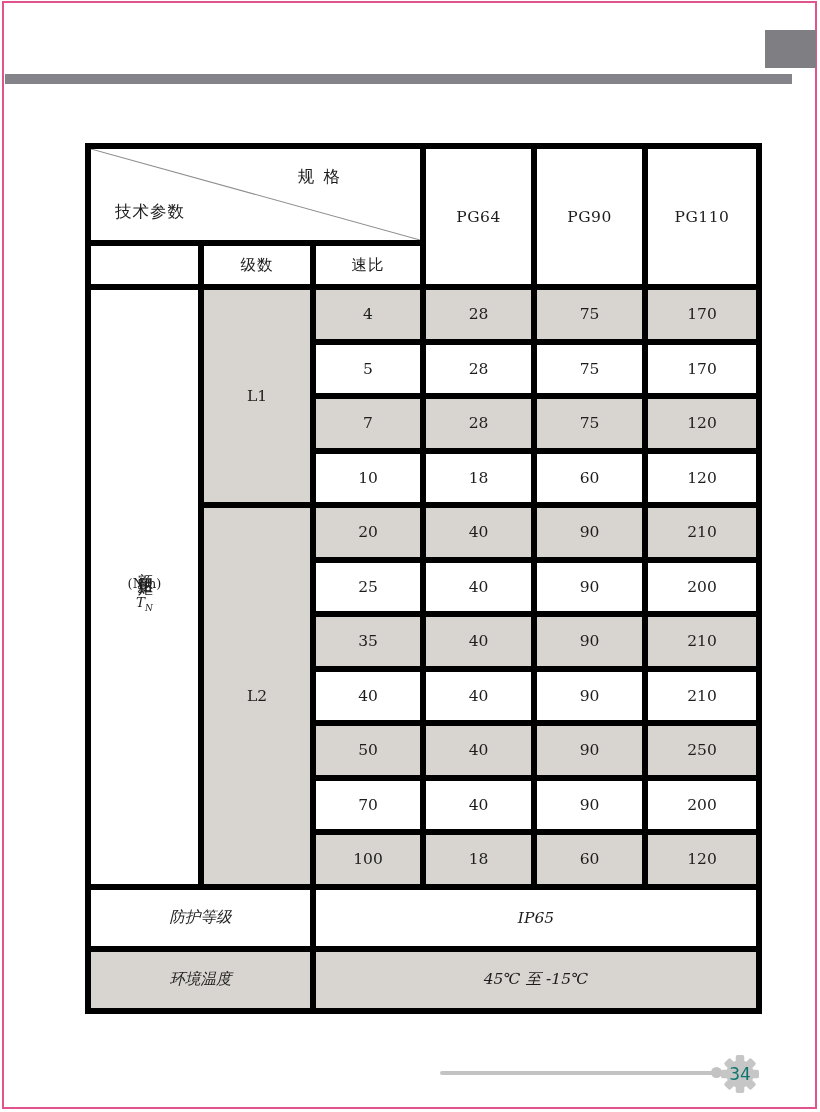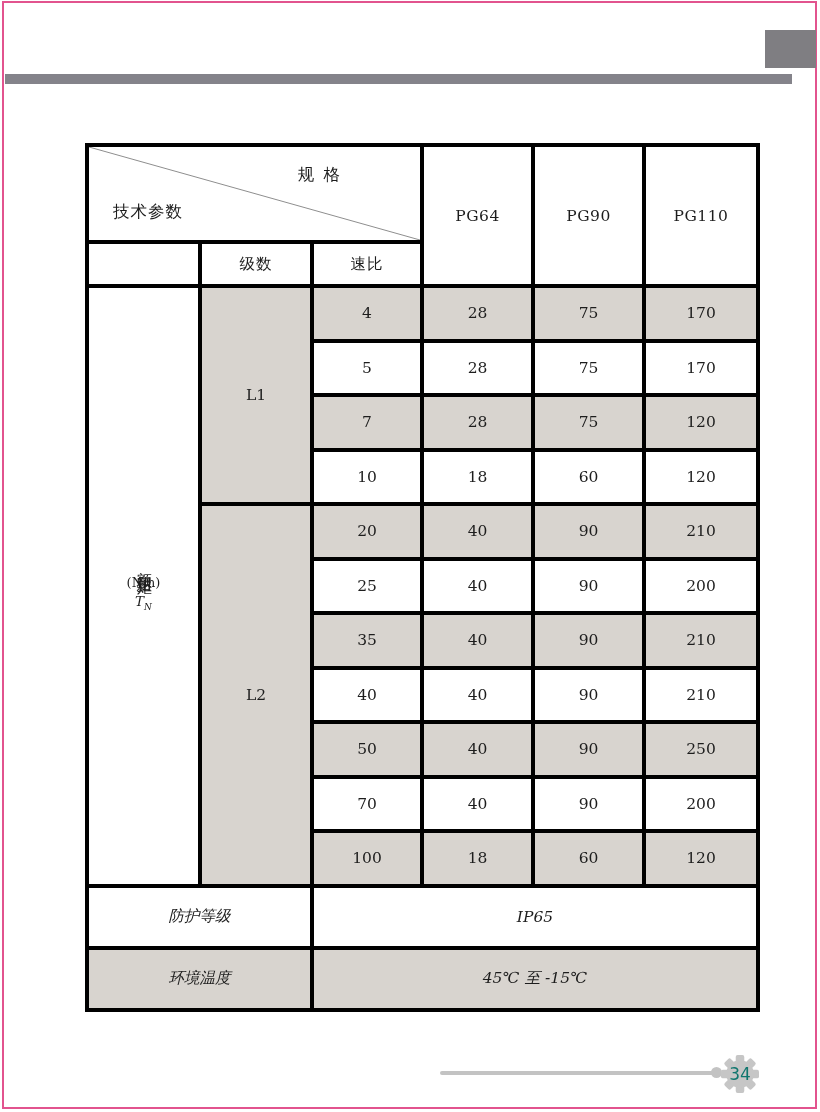--- a/index.html
+++ b/index.html
@@ -26,21 +26,21 @@
   }
 
   
   table.params {
     position:absolute; left:85px; top:143px;
     border-collapse:collapse;
     table-layout:fixed;
     width:672px;
   }
   table.params td {
-    border:4px solid #000000;
+    border:6px solid #000000;
     text-align:center;
     vertical-align:middle;
     font-size:15.5px;
     padding:0;
   }
   td.shaded { background:#d8d4cf; }
   td.diag {
     position:relative;
     height:97px;
     overflow:hidden;

